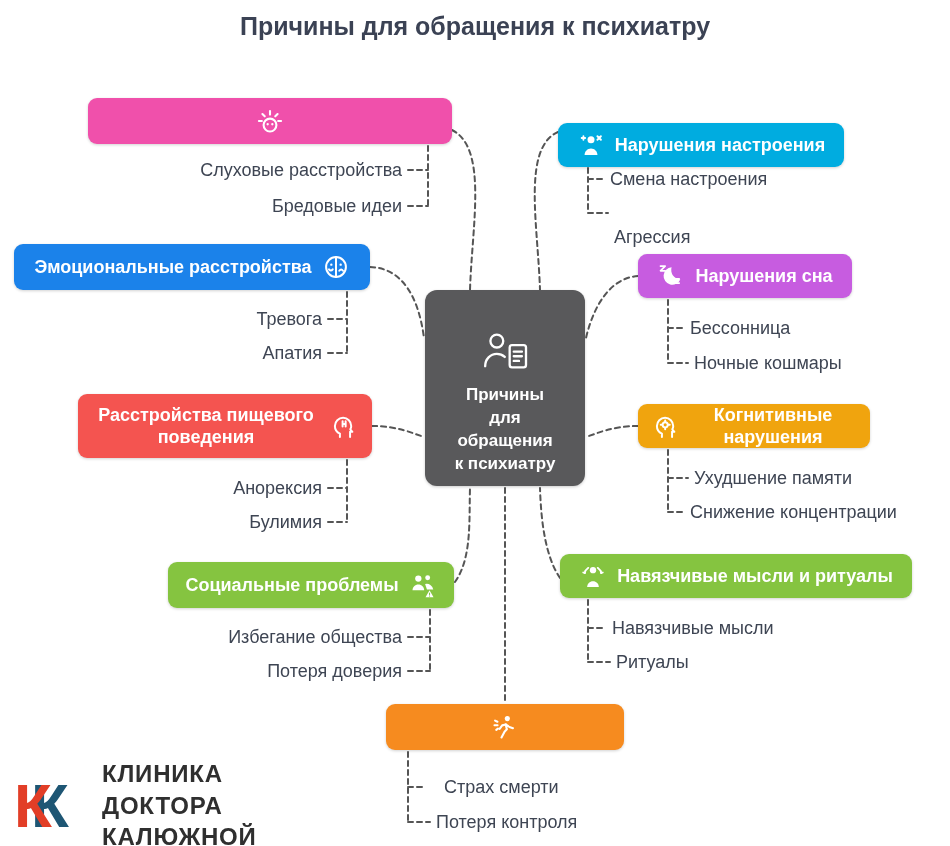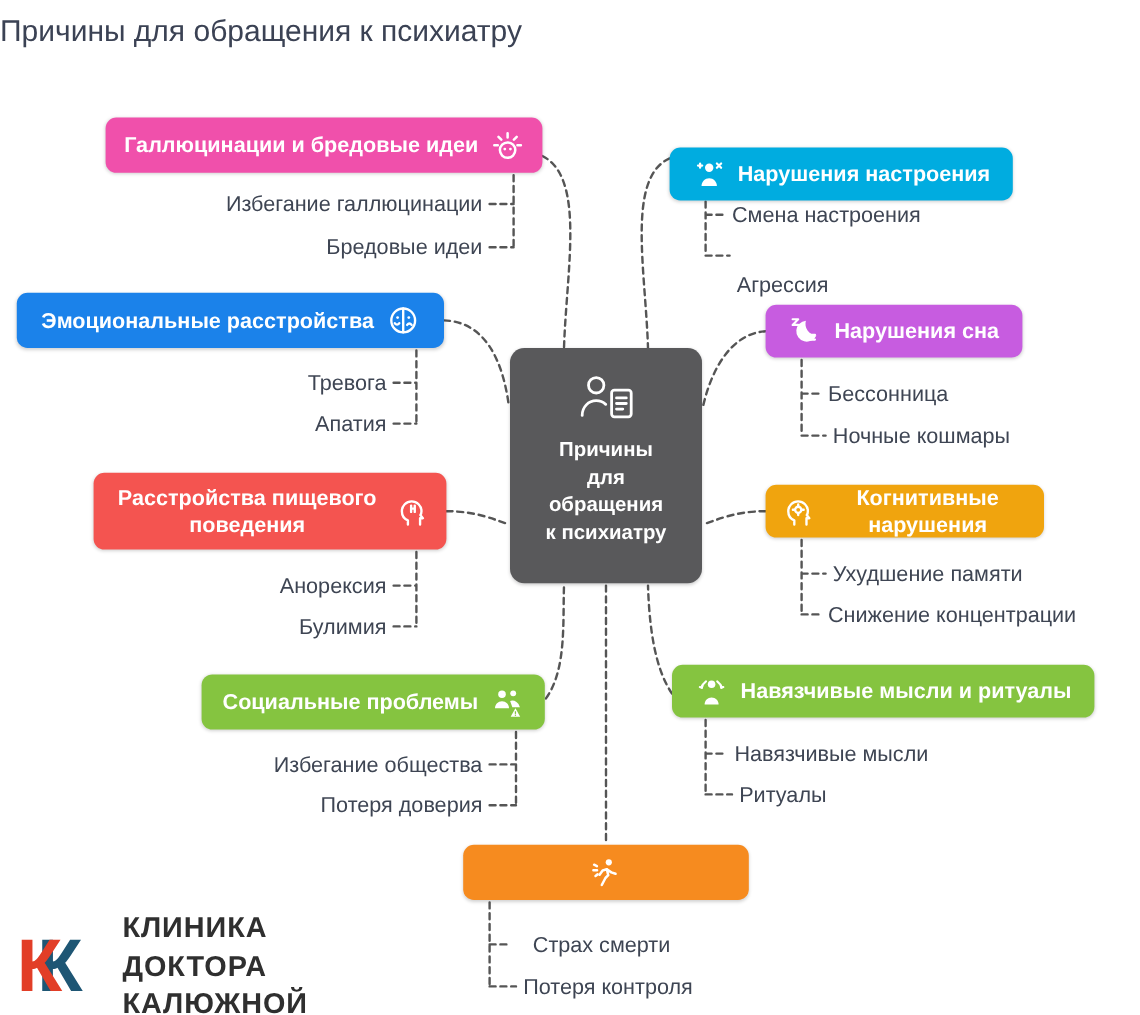--- a/index.html
+++ b/index.html
@@ -3,21 +3,21 @@
 <meta charset="utf-8">
 <style>
   * { margin:0; padding:0; box-sizing:border-box; }
   html,body { width:950px; height:846px; }
   body {
     position:relative; background:#ffffff; overflow:hidden;
     font-family:"Liberation Sans", sans-serif;
   }
   .title {
     position:absolute; top:12px; left:0; width:950px;
-    text-align:left; font-size:25px; font-weight:normal; color:#3b4254;
+    text-align:center; font-size:25px; font-weight:bold; color:#3b4254;
   }
   svg.connectors { position:absolute; left:0; top:0; pointer-events:none; }
 
   .node {
     position:absolute; display:flex; align-items:center; justify-content:center;
     gap:10px; border-radius:9px; color:#fff; font-weight:bold; font-size:18px;
     padding:0 14px; text-align:center; line-height:1.25;
     box-shadow:0 1px 3px rgba(0,0,0,.18);
   }
   .icon { width:28px; height:28px; flex:0 0 auto; display:inline-block; }
@@ -29,21 +29,21 @@
   .n-social  { left:168px; top:562px; width:286px; height:46px; background:#85c440; }
   .n-mood    { left:558px; top:104px; width:286px; height:44px; background:#00ace0;margin-top:19px; }
   .n-sleep   { left:638px; top:254px; width:214px; height:44px; background:#c75ce0; }
   .n-cog     { left:638px; top:404px; width:232px; height:44px; background:#f0a40e; }
   .n-obs     { left:560px; top:554px; width:352px; height:44px; background:#85c440; }
   .n-panic   { left:386px; top:704px; width:238px; height:46px; background:#f68b1f; }
 
   .center-node {
     position:absolute; left:425px; top:290px; width:160px; height:196px;
     background:#59595b; border-radius:12px; color:#fff;
-    display:flex; flex-direction:column; align-items:center; justify-content:flex-start;
+    display:flex; flex-direction:column; align-items:center; justify-content:flex-end;
     padding:20px 8px 10px; gap:12px; box-shadow:0 1px 3px rgba(0,0,0,.2);
   }
   .center-icon { width:52px; height:42px; }
   .center-icon svg { width:100%; height:100%; display:block; }
   .center-text { font-size:17px; font-weight:bold; text-align:center; line-height:1.35; }
 
   .child {
     position:absolute; font-size:18px; color:#3e4553;
     line-height:22px; white-space:nowrap;
   }
@@ -105,33 +105,32 @@
   </span>
   <div class="center-text">
     <div>Причины</div>
     <div>для</div>
     <div>обращения</div>
     <div>к психиатру</div>
   </div>
 </div>
 
 <div class="node n-halluc">
-  <span>Галлюцинации и бредовые идеи</span>
   <span class="icon">
     <svg viewBox="0 0 24 24">
         <g fill="none" stroke="#fff" stroke-width="1.8" stroke-linecap="round">
       <circle cx="12" cy="15.5" r="5.5"></circle>
       <path d="M12 6.5V3.5M7.5 8 5.5 6M16.5 8l2-2M5 12H2.5M19 12h2.5"></path>
     </g>
         <circle cx="10" cy="14.8" r="1" fill="#fff"></circle>
         <circle cx="14" cy="14.8" r="1" fill="#fff"></circle>
       </svg>
   </span>
 </div>
-<div class="child c-halluc-1">Избегание галлюцинации</div>
+<div class="child c-halluc-1">Слуховые расстройства</div>
 <div class="child c-halluc-2">Бредовые идеи</div>
 
 <div class="node n-emo">
   <span>Эмоциональные расстройства</span>
   <span class="icon">
     <svg viewBox="0 0 24 24">
         <g fill="none" stroke="#fff" stroke-width="1.7" stroke-linecap="round">
       <circle cx="12" cy="12" r="8.5"></circle>
           <path d="M12 3.5v17"></path>
       <path d="M6 14c1 1.3 2.2 1.3 3.2 0"></path>

